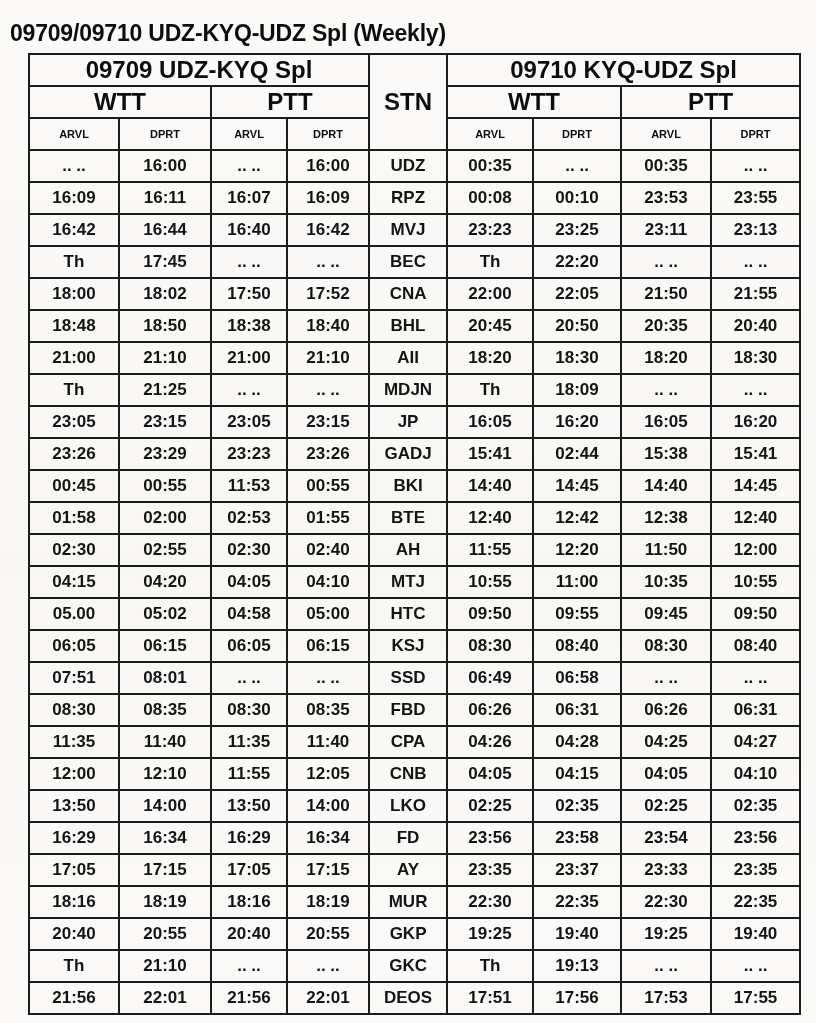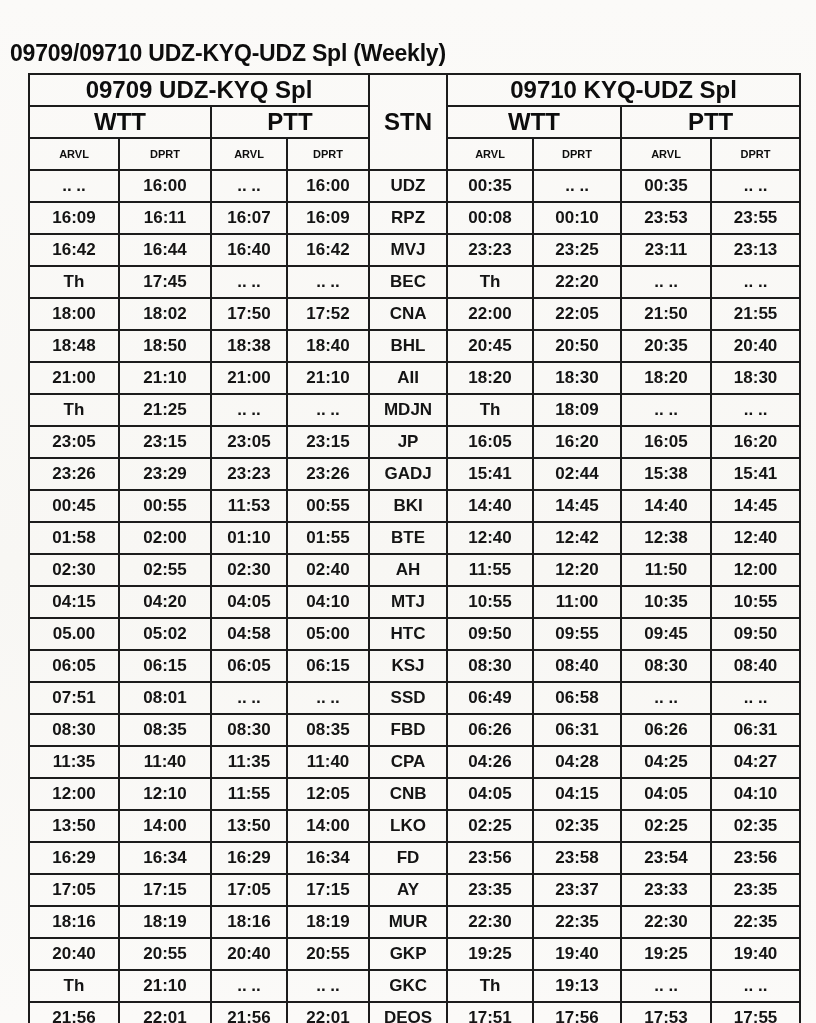--- a/index.html
+++ b/index.html
@@ -11,21 +11,21 @@
     position: relative;
     width: 816px;
     height: 1023px;
     background: linear-gradient(180deg, #fbfaf8 0%, #f8f7f4 55%, #fbfaf8 100%);
     font-family: "Liberation Sans", sans-serif;
     color: #111;
     overflow: hidden;
   }
   .title {
     margin: 0;
-    padding: 40px 0 7px 10px;
+    padding: 20px 0 7px 10px;
     font-size: 23px;
     line-height: 26px;
     font-weight: 700;
     letter-spacing: -0.2px;
     color: #0d0d0d;
   }
   table.tt {
     border-collapse: collapse;
     table-layout: fixed;
     margin-left: 28px;
@@ -218,21 +218,21 @@
           <td>00:55</td>
           <td class="stn">BKI</td>
           <td>14:40</td>
           <td>14:45</td>
           <td>14:40</td>
           <td>14:45</td>
         </tr>
         <tr>
           <td>01:58</td>
           <td>02:00</td>
-          <td>01:10</td>
+          <td>02:53</td>
           <td>01:55</td>
           <td class="stn">BTE</td>
           <td>12:40</td>
           <td>12:42</td>
           <td>12:38</td>
           <td>12:40</td>
         </tr>
         <tr>
           <td>02:30</td>
           <td>02:55</td>

